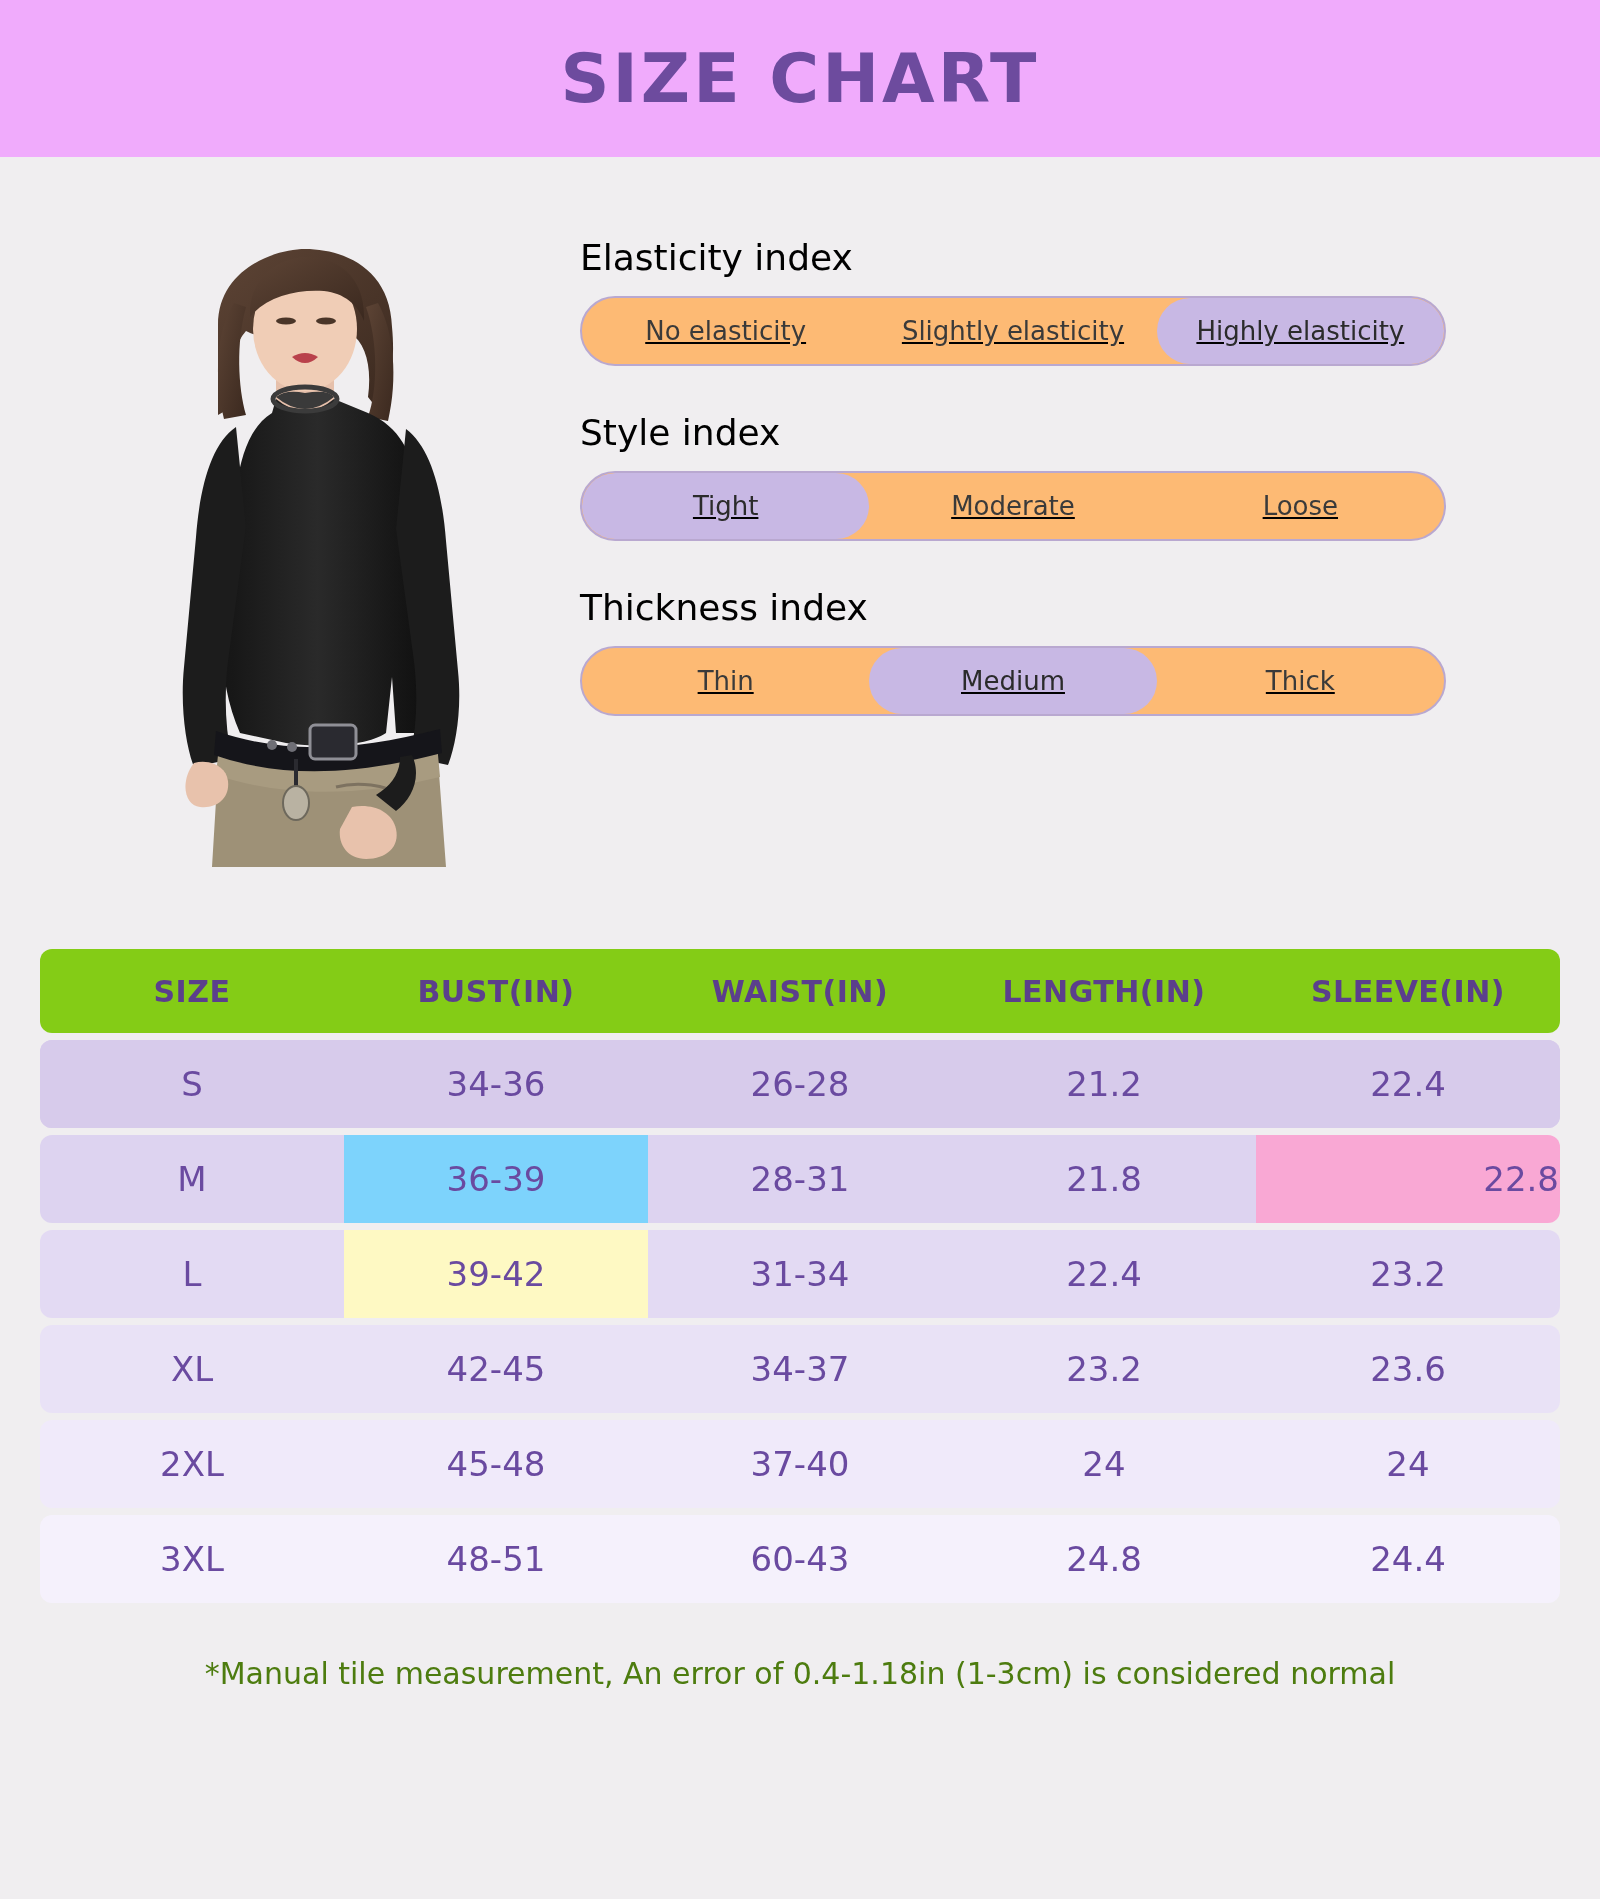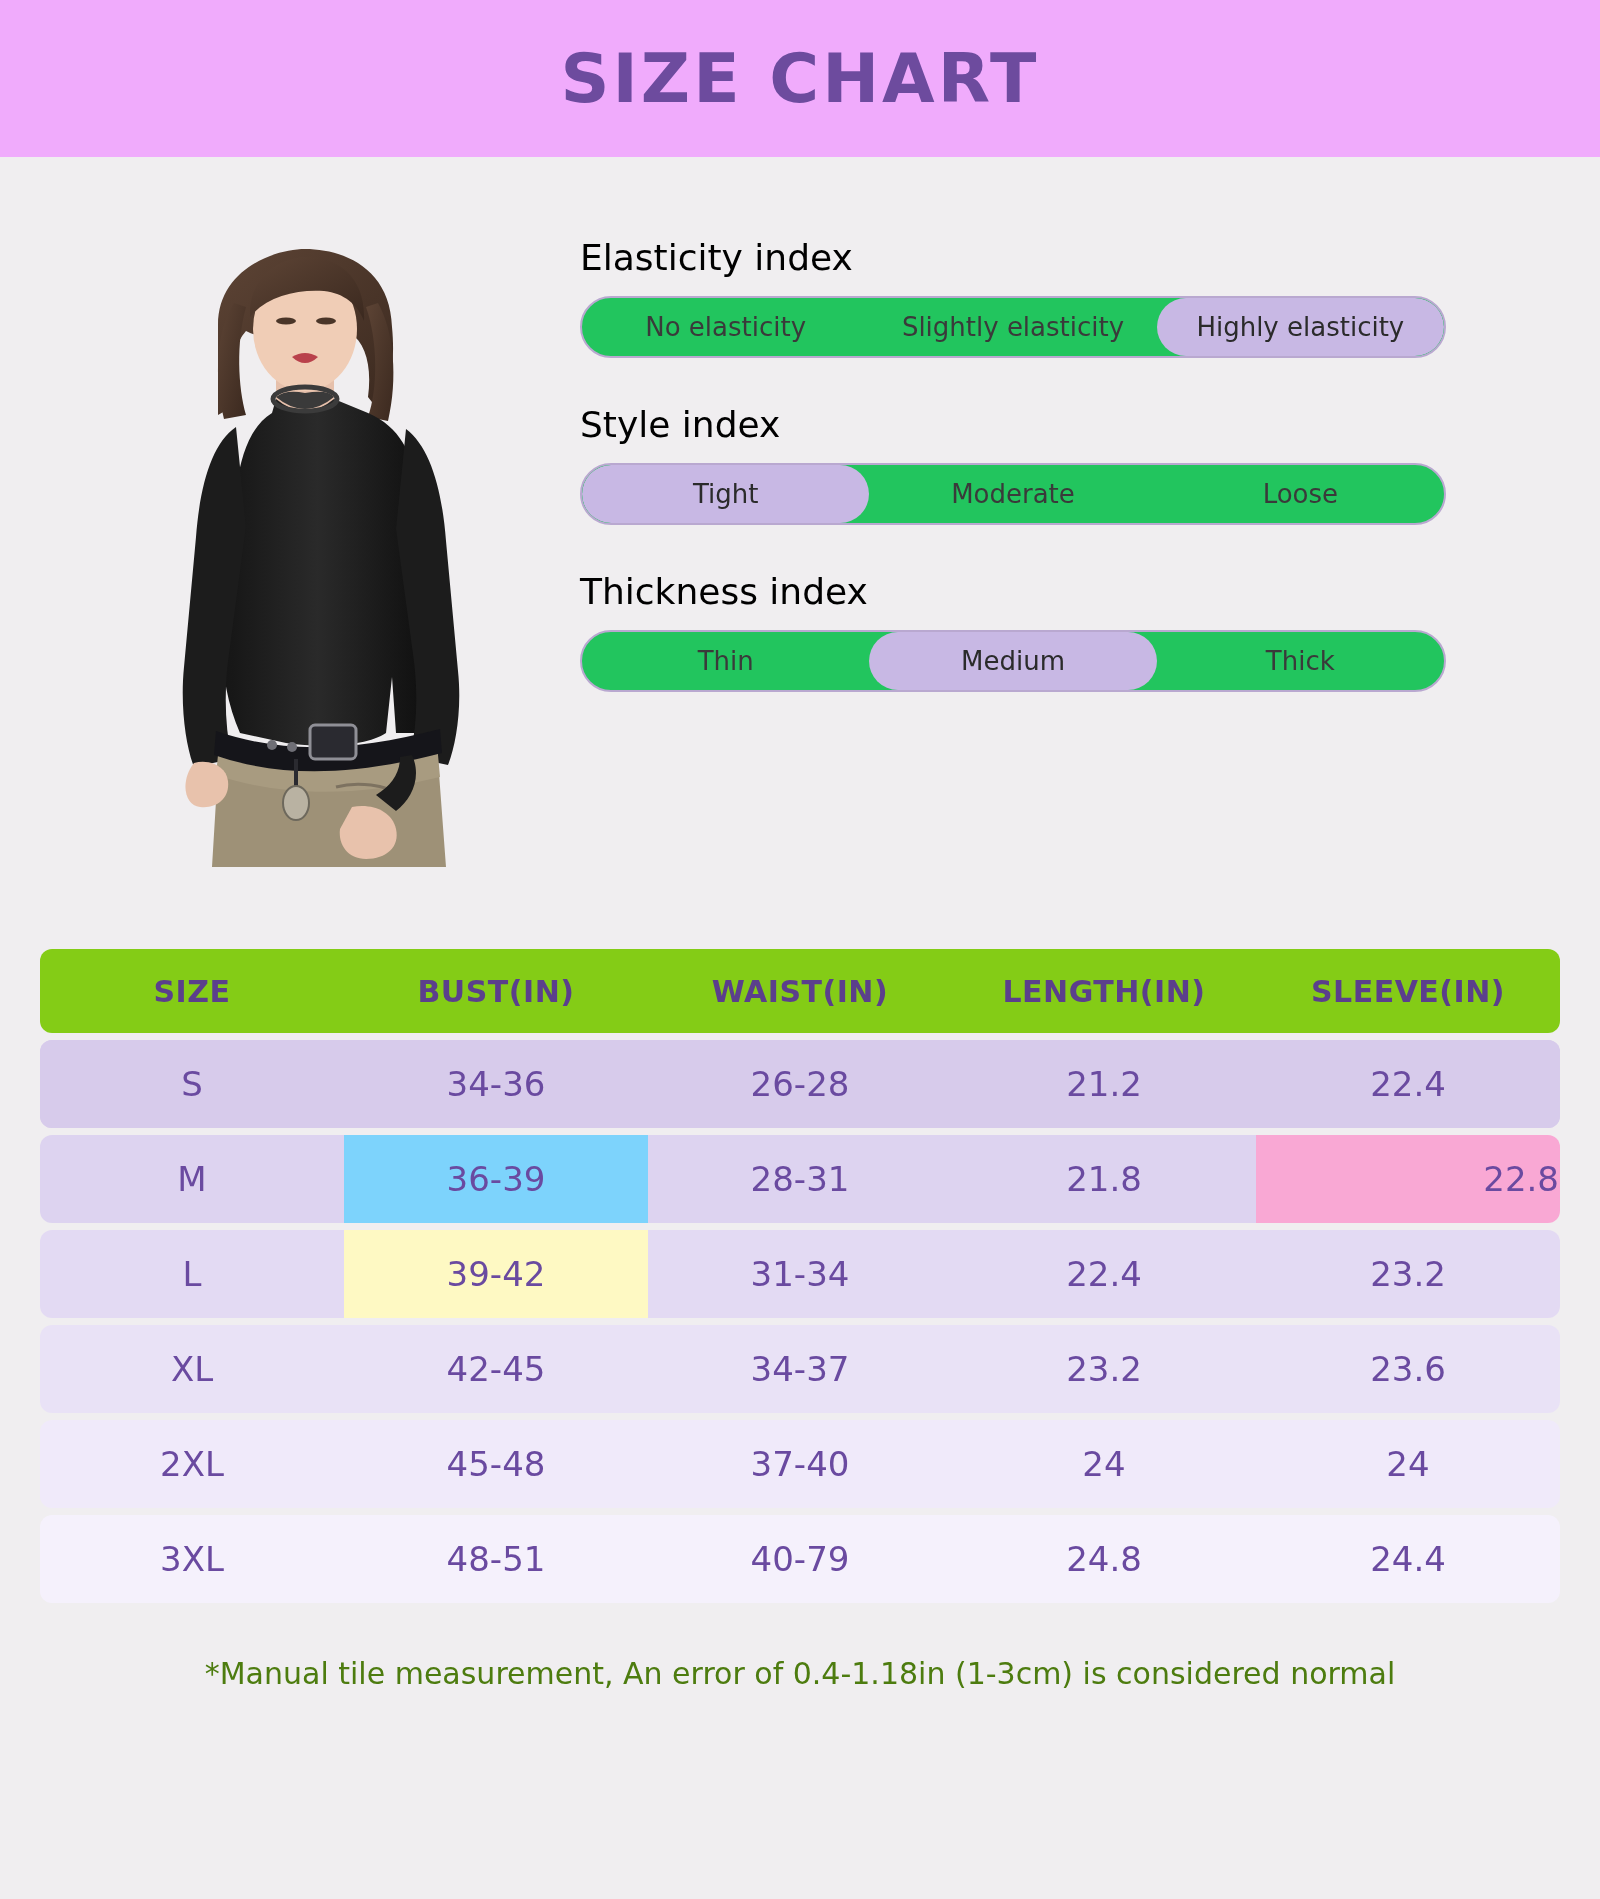--- a/index.html
+++ b/index.html
@@ -64,24 +64,25 @@
   .index-title {
     font-size: 36px;
     color: #000000;
     margin-bottom: 18px;
     font-family: "DejaVu Sans", sans-serif;
   }
   .pill-row {
     display: flex;
     border: 2px solid #b9a8d0;
     border-radius: 40px;
-    height: 62px;
+    height: 70px;
     overflow: hidden;
-    background: #22c55e;
+    background: #fdba74;
     width: 866px;
+    text-decoration: underline;
   }
   .pill {
     flex: 1;
     display: flex;
     align-items: center;
     justify-content: center;
     font-size: 26px;
     color: #3a3a3a;
     border-radius: 40px;
     height: 100%;
@@ -282,21 +283,21 @@
         <tr>
           <td style="background:#f0eafa;">2XL</td>
           <td style="background:#f0eafa;">45-48</td>
           <td style="background:#f0eafa;">37-40</td>
           <td style="background:#f0eafa;">24</td>
           <td style="background:#f0eafa;">24</td>
         </tr>
         <tr>
           <td style="background:#f5f1fc;">3XL</td>
           <td style="background:#f5f1fc;">48-51</td>
-          <td style="background:#f5f1fc;">40-79</td>
+          <td style="background:#f5f1fc;">60-43</td>
           <td style="background:#f5f1fc;">24.8</td>
           <td style="background:#f5f1fc;">24.4</td>
         </tr>
       </tbody>
     </table>
   </div>
 
   <div class="footnote">*Manual tile measurement, An error of 0.4-1.18in (1-3cm) is considered normal</div>
 
 </div>

